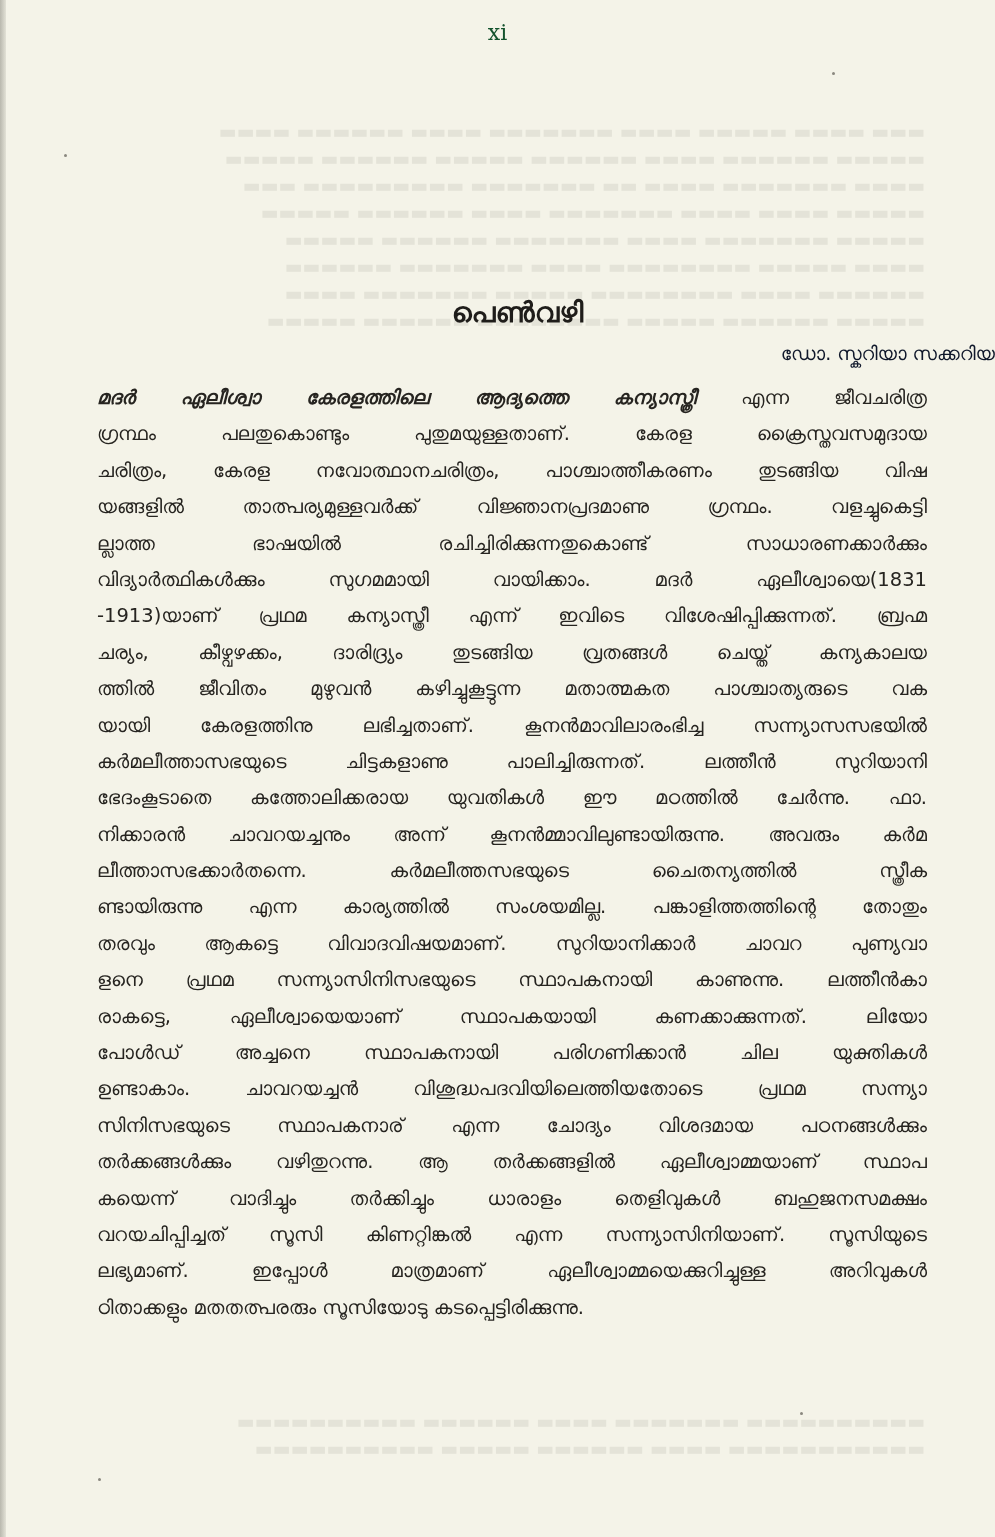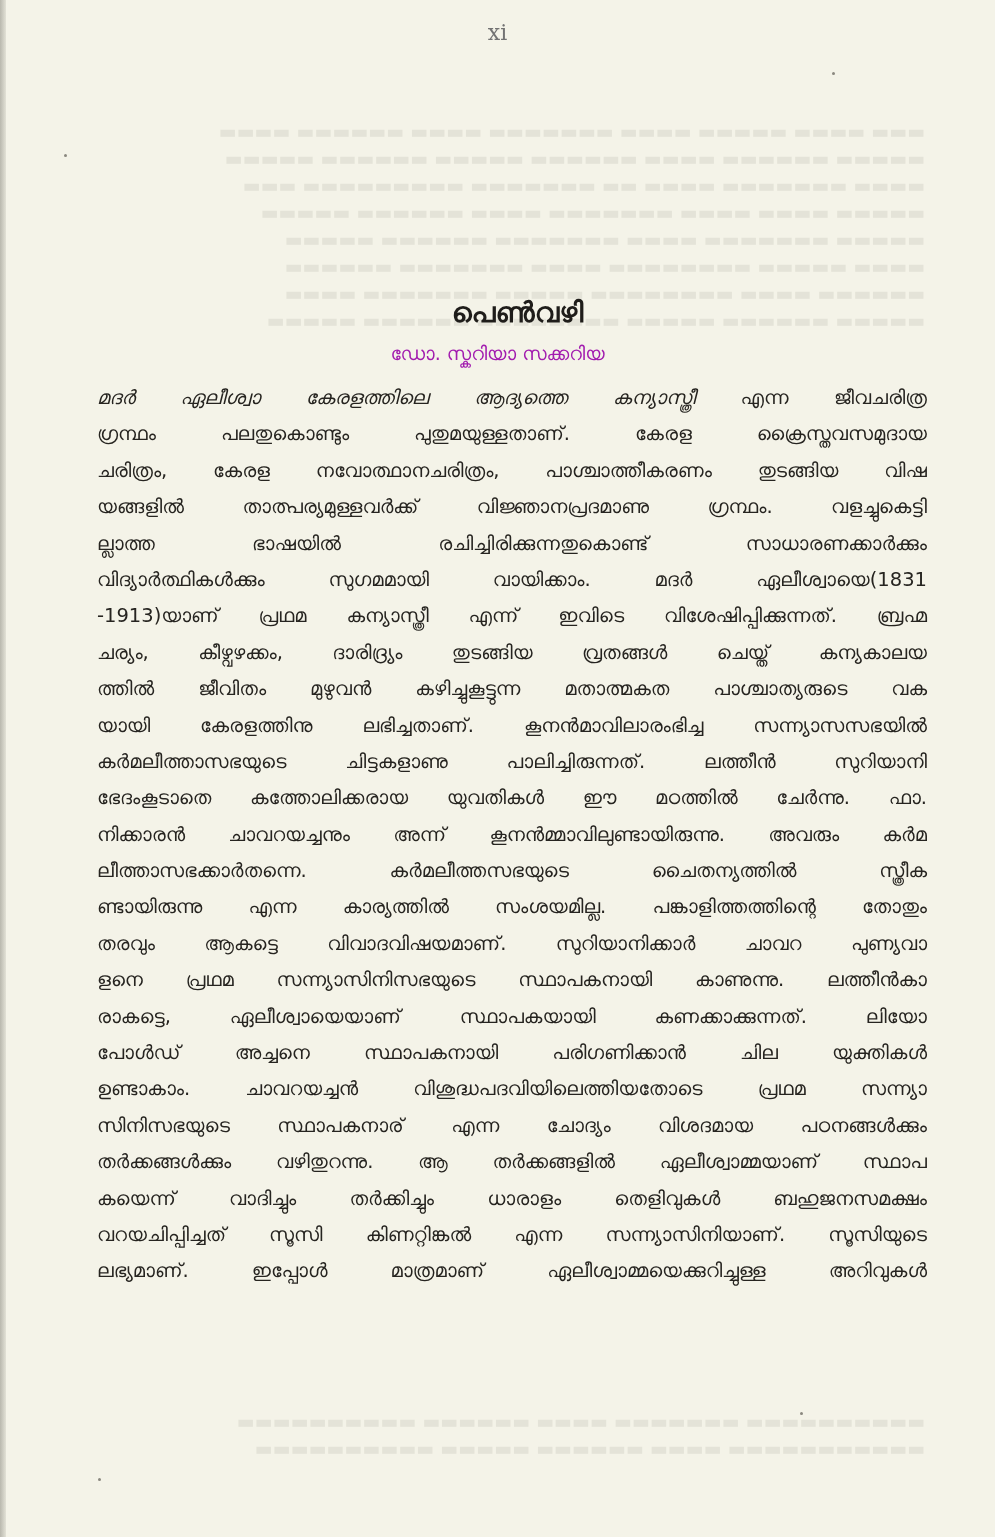--- a/index.html
+++ b/index.html
@@ -18,43 +18,43 @@
     }
     .bleed {
       position: absolute; left: 95px; top: 118px; width: 830px;
       color: #d8d7cc; font-size: 19px; line-height: 27px; opacity: 0.55;
       white-space: nowrap; overflow: hidden;
       transform: scaleX(-1);
     }
     .bleed.bottom { top: 1408px; }
     .page-number {
       position: absolute; top: 20px; left: 0; width: 995px; text-align: center;
-      font-family: "DejaVu Serif", serif; font-size: 22px; color: #737373;
+      font-family: "DejaVu Serif", serif; font-size: 22px; color: #14532d;
     }
     .title {
       position: absolute; top: 296px; left: 0; width: 995px; text-align: center;
       font-size: 28px; font-weight: bold; color: #1f1d1a; padding-left: 20px;
     }
     .author {
-      position: absolute; top: 342px; left: 0; width: 995px; text-align: center;
-      font-size: 19px; color: #a21caf;
+      position: absolute; top: 342px; left: 0; width: 995px; text-align: right;
+      font-size: 19px; color: #0f172a;
     }
     .body-text {
       position: absolute; top: 380px; left: 97px; width: 830px;
     }
     .line {
       height: 36.4px;
       line-height: 36.4px;
       font-size: 19.5px;
       white-space: nowrap;
       text-align: justify;
       text-align-last: justify;
     }
     .line.last { text-align-last: left; }
-    .italic { font-style: italic; }
+    .italic { font-style: italic; font-weight: bold; }
     .speck { position: absolute; width: 3px; height: 3px; border-radius: 50%; background: #8a887f; }
   </style>
 </head>
 <body>
 
 <div class="page-edge"></div>
 
 <div class="bleed">
   ▬▬▬ ▬▬▬▬ ▬▬▬▬▬ ▬▬▬▬ ▬▬▬▬▬▬▬ ▬▬▬▬ ▬▬▬▬▬▬ ▬▬▬▬<br>
   ▬▬▬▬▬ ▬▬▬▬▬▬ ▬▬▬▬ ▬▬▬▬▬▬ ▬▬▬▬▬ ▬▬▬▬▬▬ ▬▬▬▬▬<br>
@@ -94,18 +94,19 @@
   <div class="line">തരവും ആകട്ടെ വിവാദവിഷയമാണ്. സുറിയാനിക്കാർ ചാവറ പുണ്യവാ</div>
   <div class="line">ളനെ പ്രഥമ സന്ന്യാസിനിസഭയുടെ സ്ഥാപകനായി കാണുന്നു. ലത്തീൻകാ</div>
   <div class="line">രാകട്ടെ, ഏലീശ്വായെയാണ് സ്ഥാപകയായി കണക്കാക്കുന്നത്. ലിയോ</div>
   <div class="line">പോൾഡ് അച്ചനെ സ്ഥാപകനായി പരിഗണിക്കാൻ ചില യുക്തികൾ</div>
   <div class="line">ഉണ്ടാകാം. ചാവറയച്ചൻ വിശുദ്ധപദവിയിലെത്തിയതോടെ പ്രഥമ സന്ന്യാ</div>
   <div class="line">സിനിസഭയുടെ സ്ഥാപകനാര് എന്ന ചോദ്യം വിശദമായ പഠനങ്ങൾക്കും</div>
   <div class="line">തർക്കങ്ങൾക്കും വഴിതുറന്നു. ആ തർക്കങ്ങളിൽ ഏലീശ്വാമ്മയാണ് സ്ഥാപ</div>
   <div class="line">കയെന്ന് വാദിച്ചും തർക്കിച്ചും ധാരാളം തെളിവുകൾ ബഹുജനസമക്ഷം</div>
   <div class="line">വറയചിപ്പിച്ചത് സൂസി കിണറ്റിങ്കൽ എന്ന സന്ന്യാസിനിയാണ്. സൂസിയുടെ</div>
   <div class="line">ലഭ്യമാണ്. ഇപ്പോൾ മാത്രമാണ് ഏലീശ്വാമ്മയെക്കുറിച്ചുള്ള അറിവുകൾ</div>
+  <div class="line last">ഠിതാക്കളും മതതത്പരരും സൂസിയോടു കടപ്പെട്ടിരിക്കുന്നു.</div>
 </div>
 
 <div class="speck" style="left:832px; top:72px;"></div>
 <div class="speck" style="left:64px; top:154px;"></div>
 <div class="speck" style="left:800px; top:1412px;"></div>
 <div class="speck" style="left:98px; top:1478px;"></div>
 
 </body></html>

